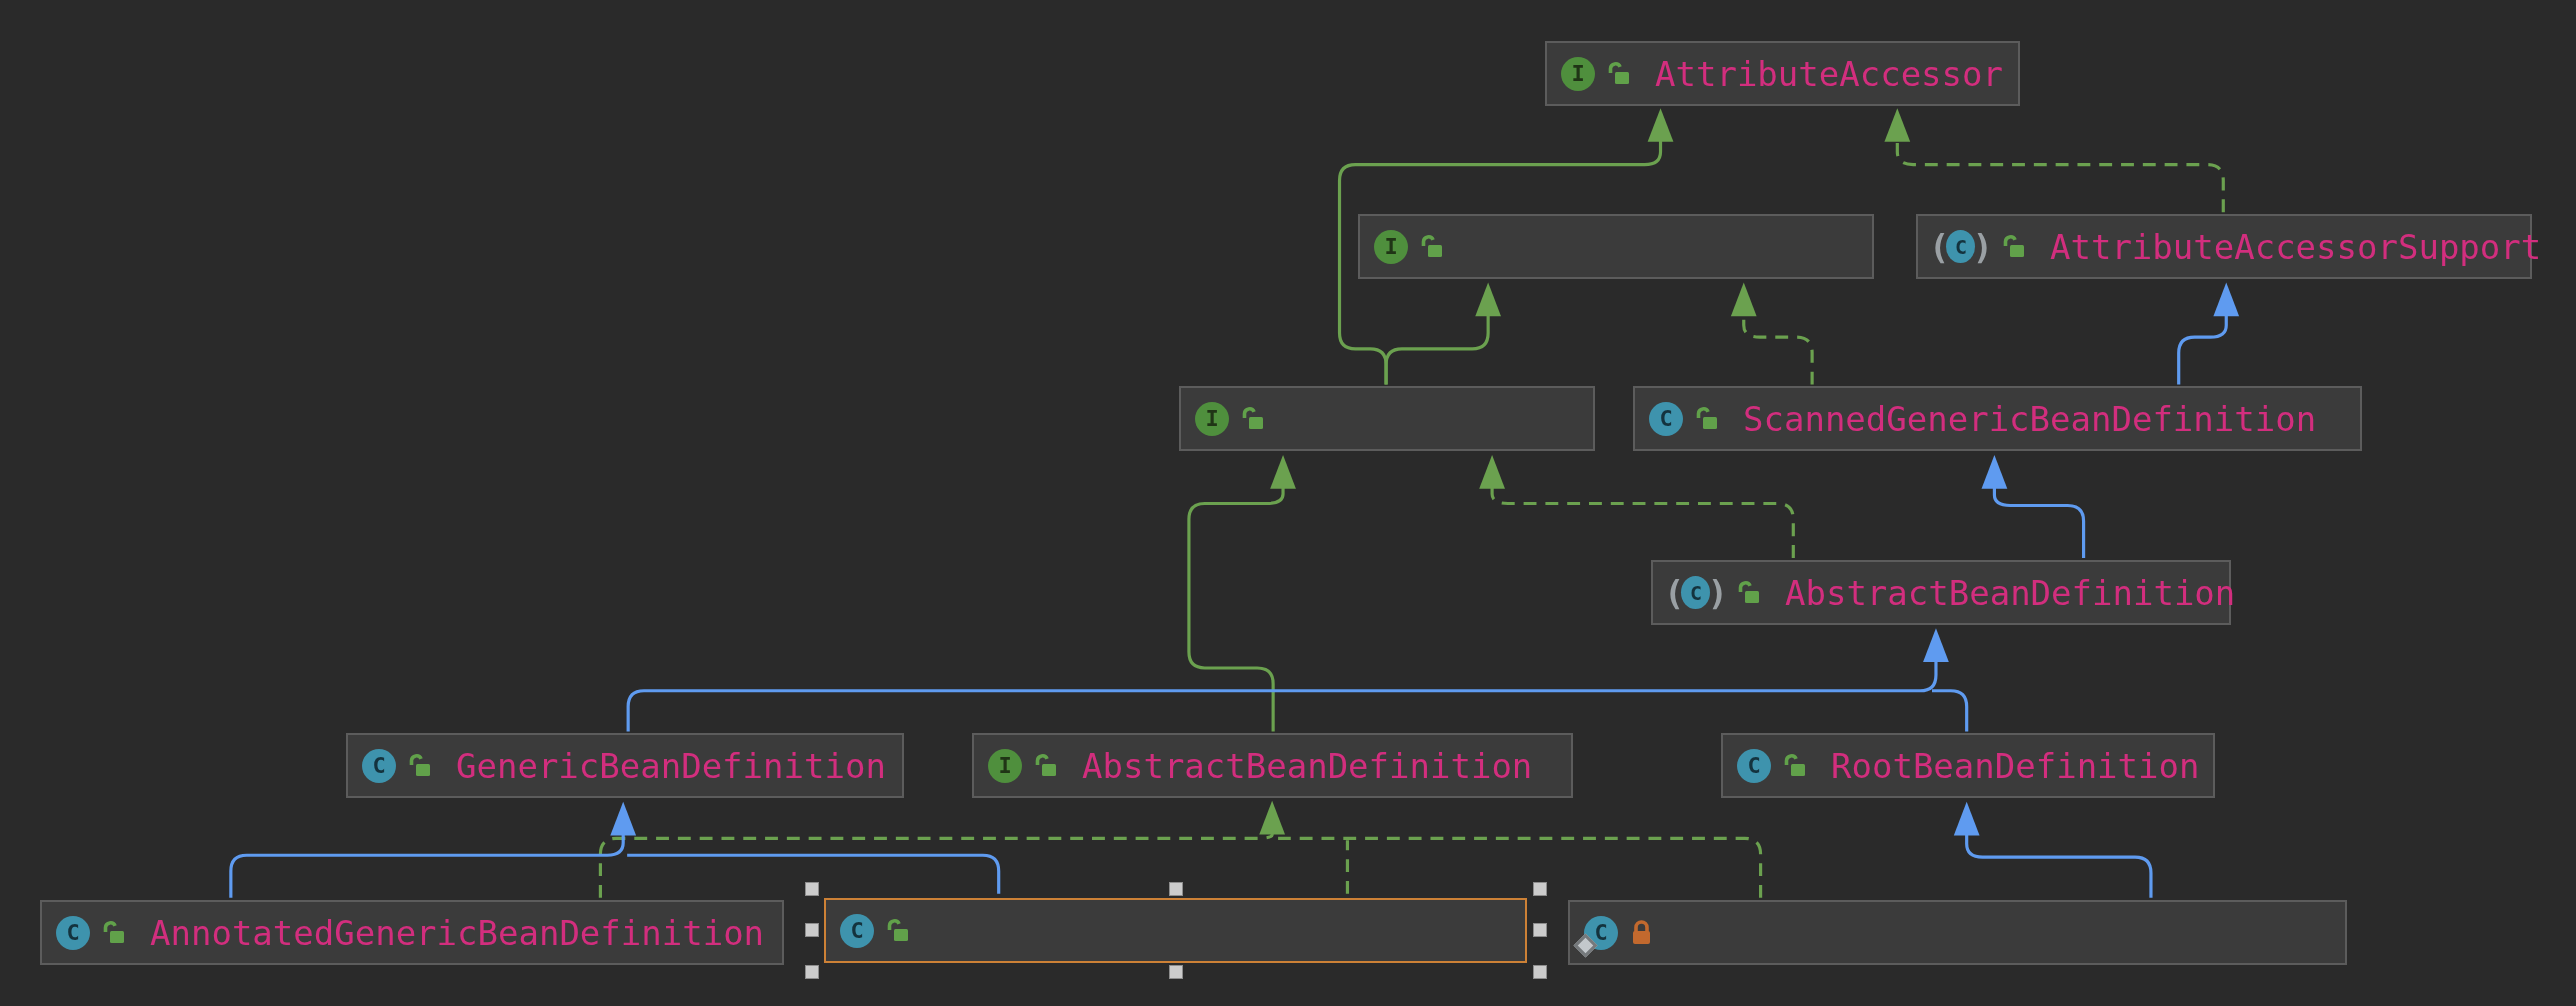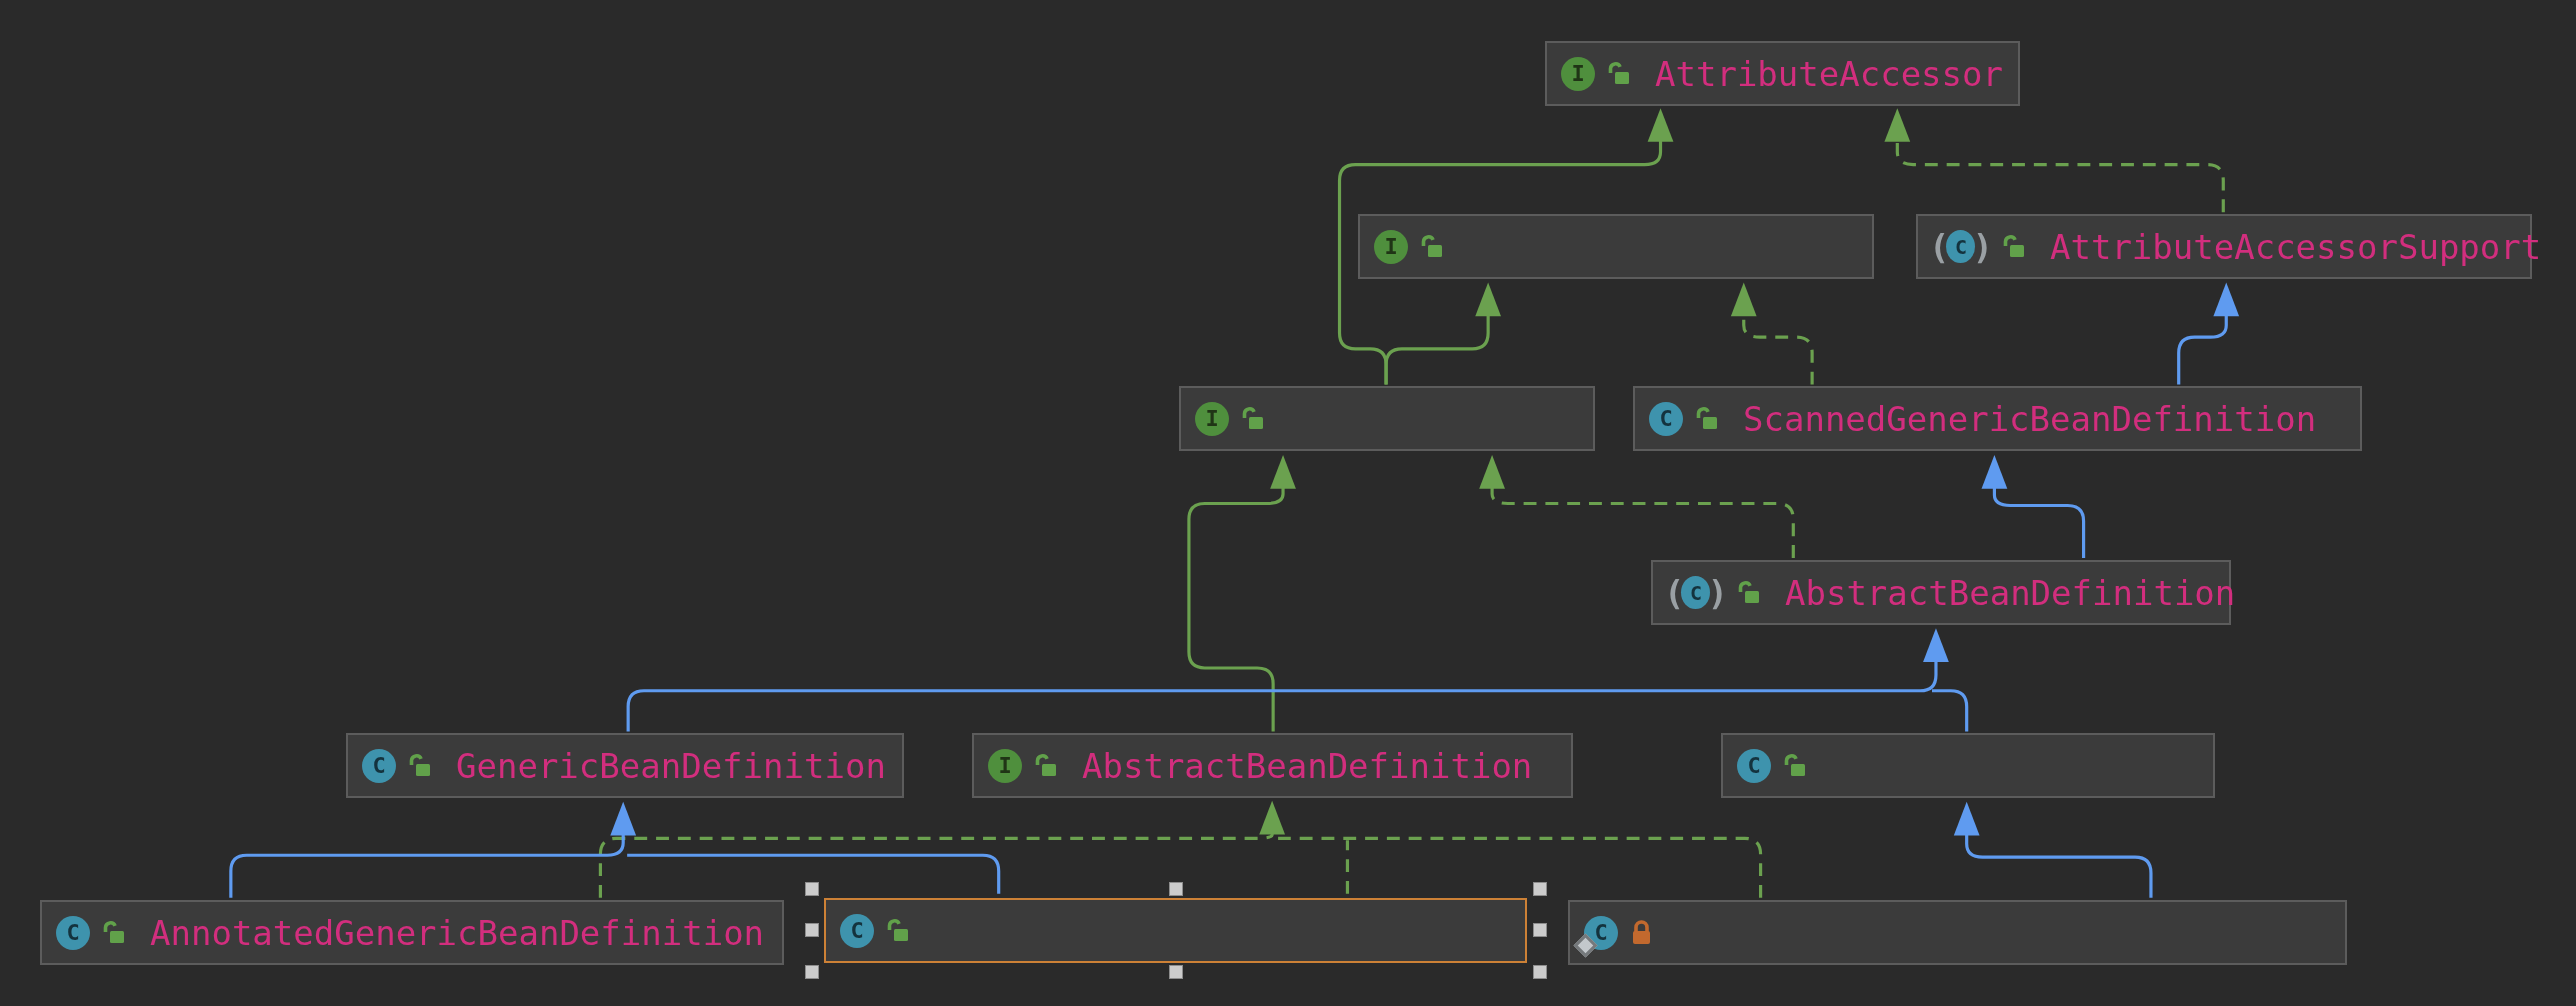--- a/index.html
+++ b/index.html
@@ -193,20 +193,21 @@
       <div class="node" style="left: 1721px; top: 733px; width: 494px; height: 65px;">
         <span class="type-icon">
           <span class="circle c">C</span>
         </span>
         <span class="lock">
           <svg width="24" height="27" viewBox="0 0 24 27">
     <path d="M3.5 13 V8.5 a5 5 0 0 1 9.6 -1.6" fill="none" stroke="#61a14a" stroke-width="3.6"></path>
     <rect x="8" y="12" width="14" height="12" rx="1.5" fill="#61a14a"></rect>
           </svg>
         </span>
+        <span class="label">RootBeanDefinition</span>
       </div>
       <div class="node" style="left: 40px; top: 900px; width: 744px; height: 65px;">
         <span class="type-icon">
           <span class="circle c">C</span>
         </span>
         <span class="lock">
           <svg width="24" height="27" viewBox="0 0 24 27">
     <path d="M3.5 13 V8.5 a5 5 0 0 1 9.6 -1.6" fill="none" stroke="#61a14a" stroke-width="3.6"></path>
     <rect x="8" y="12" width="14" height="12" rx="1.5" fill="#61a14a"></rect>
           </svg>

